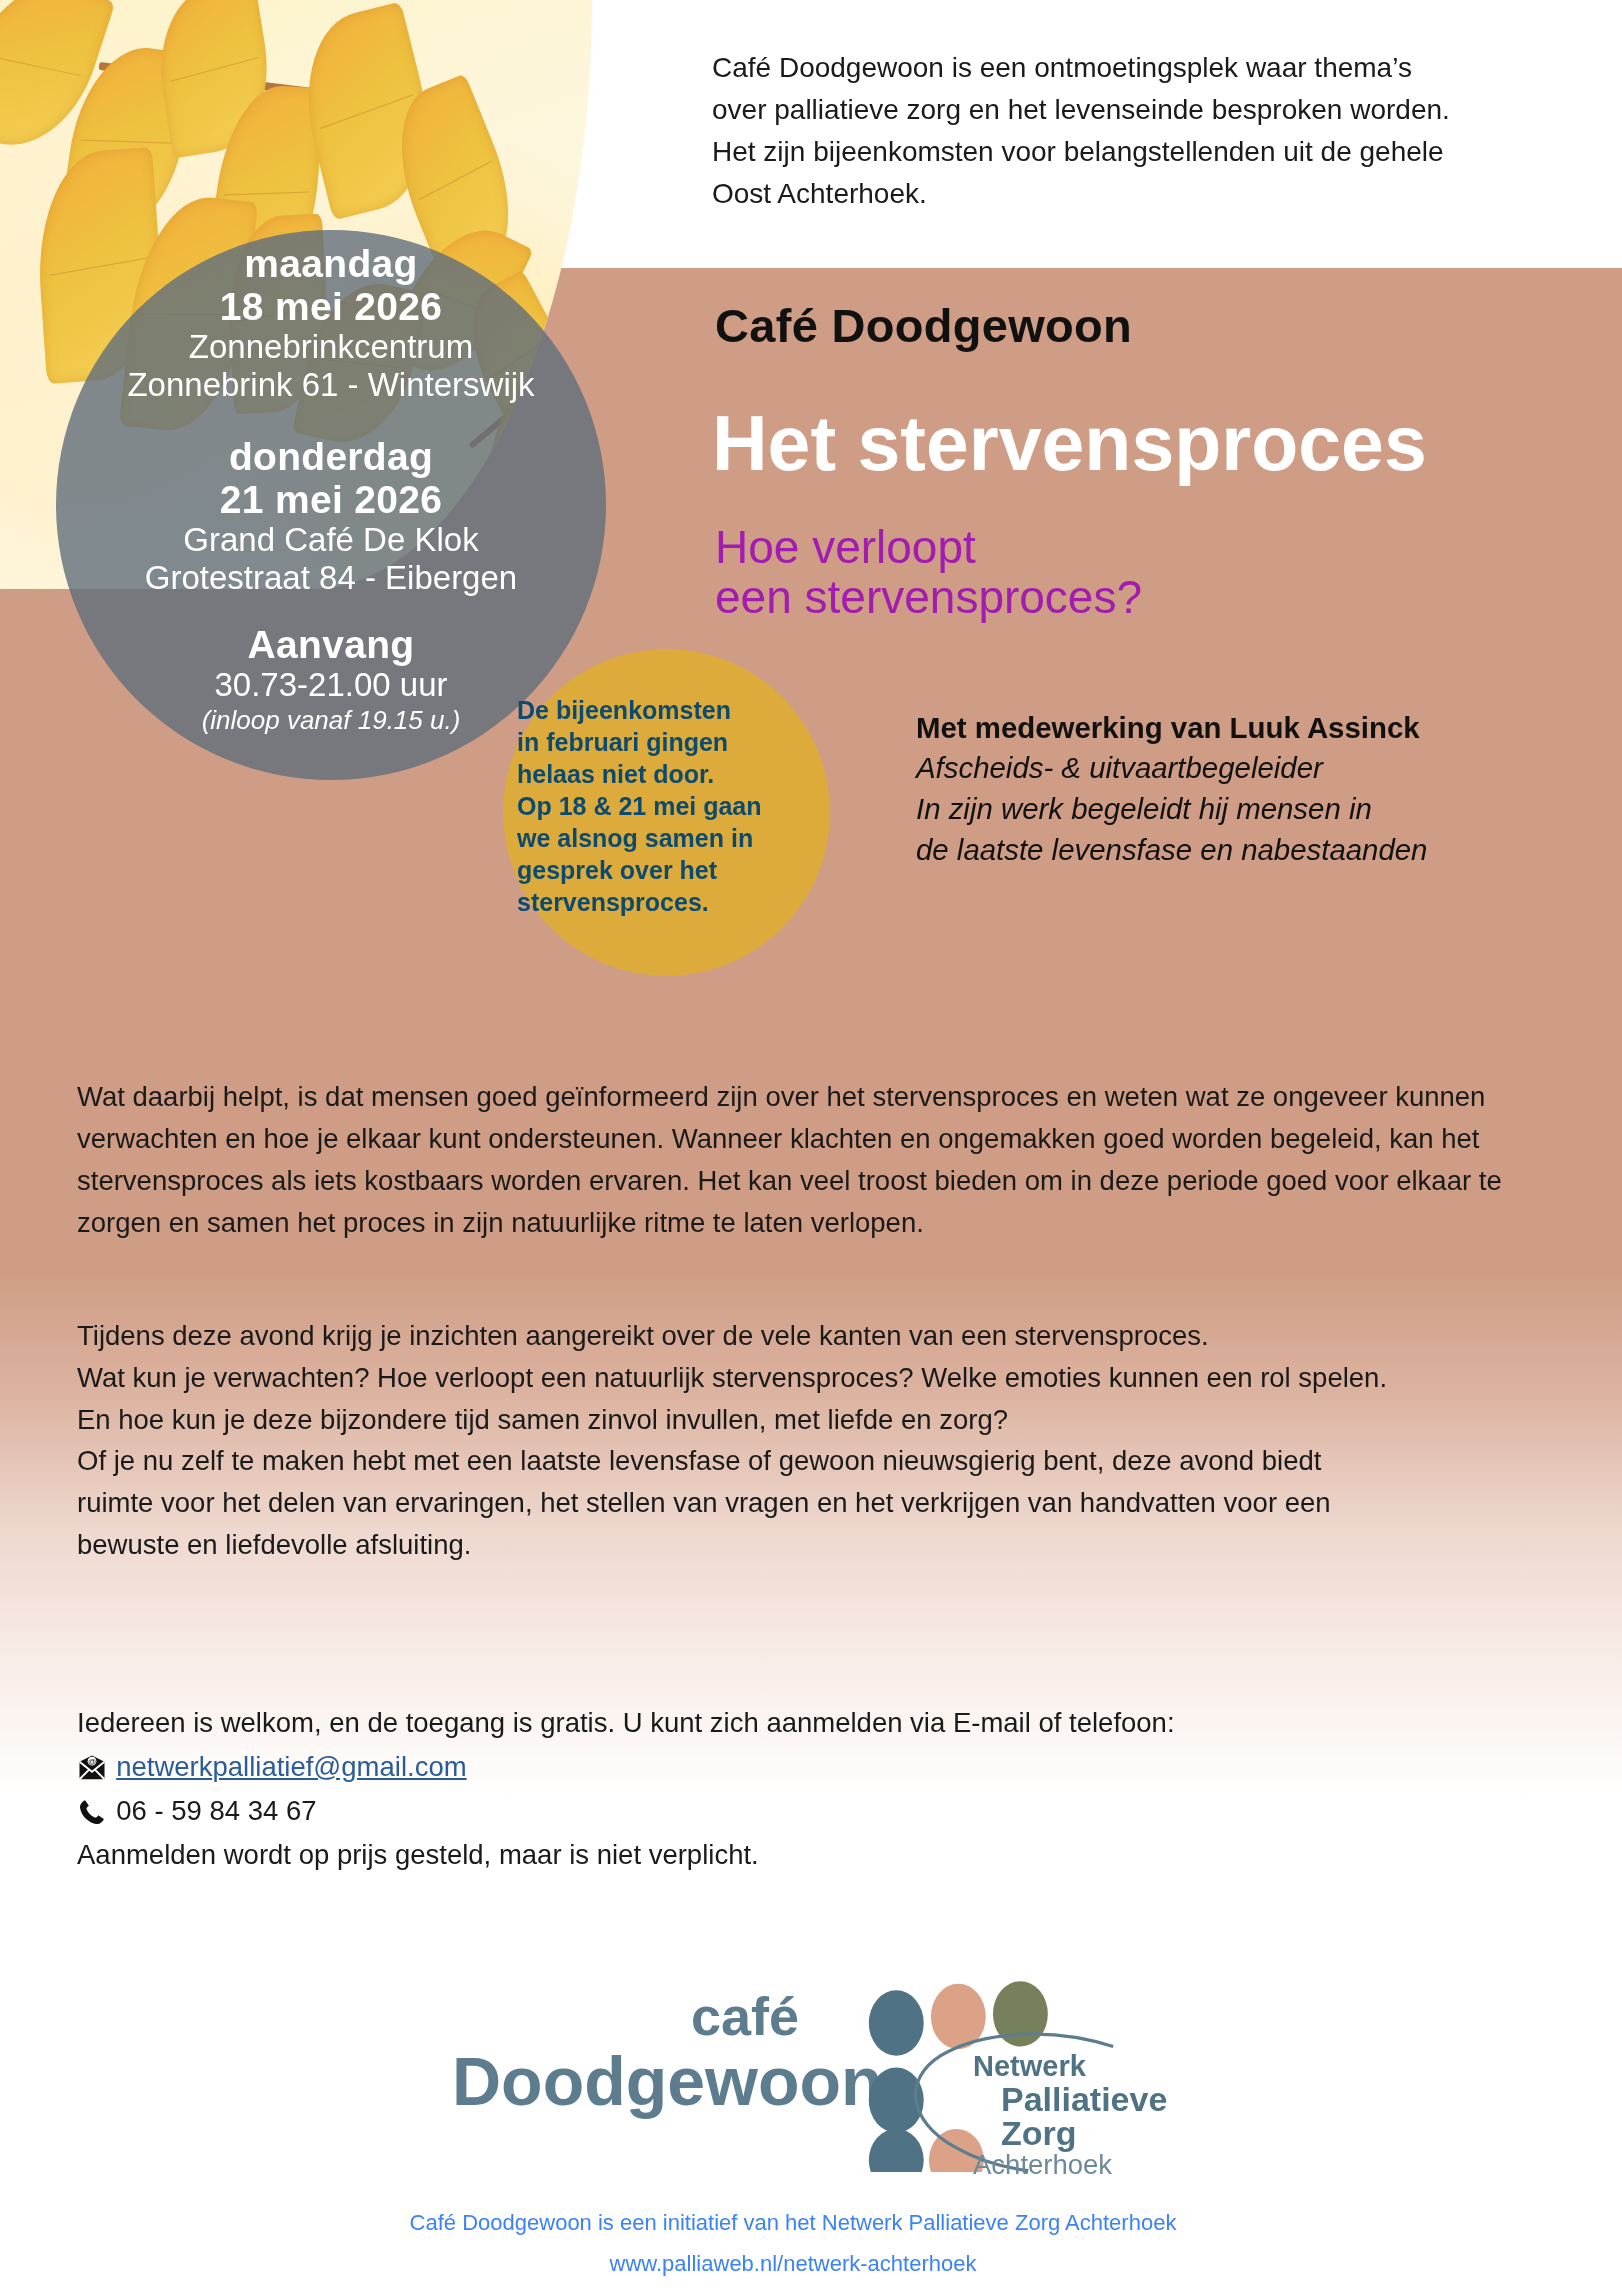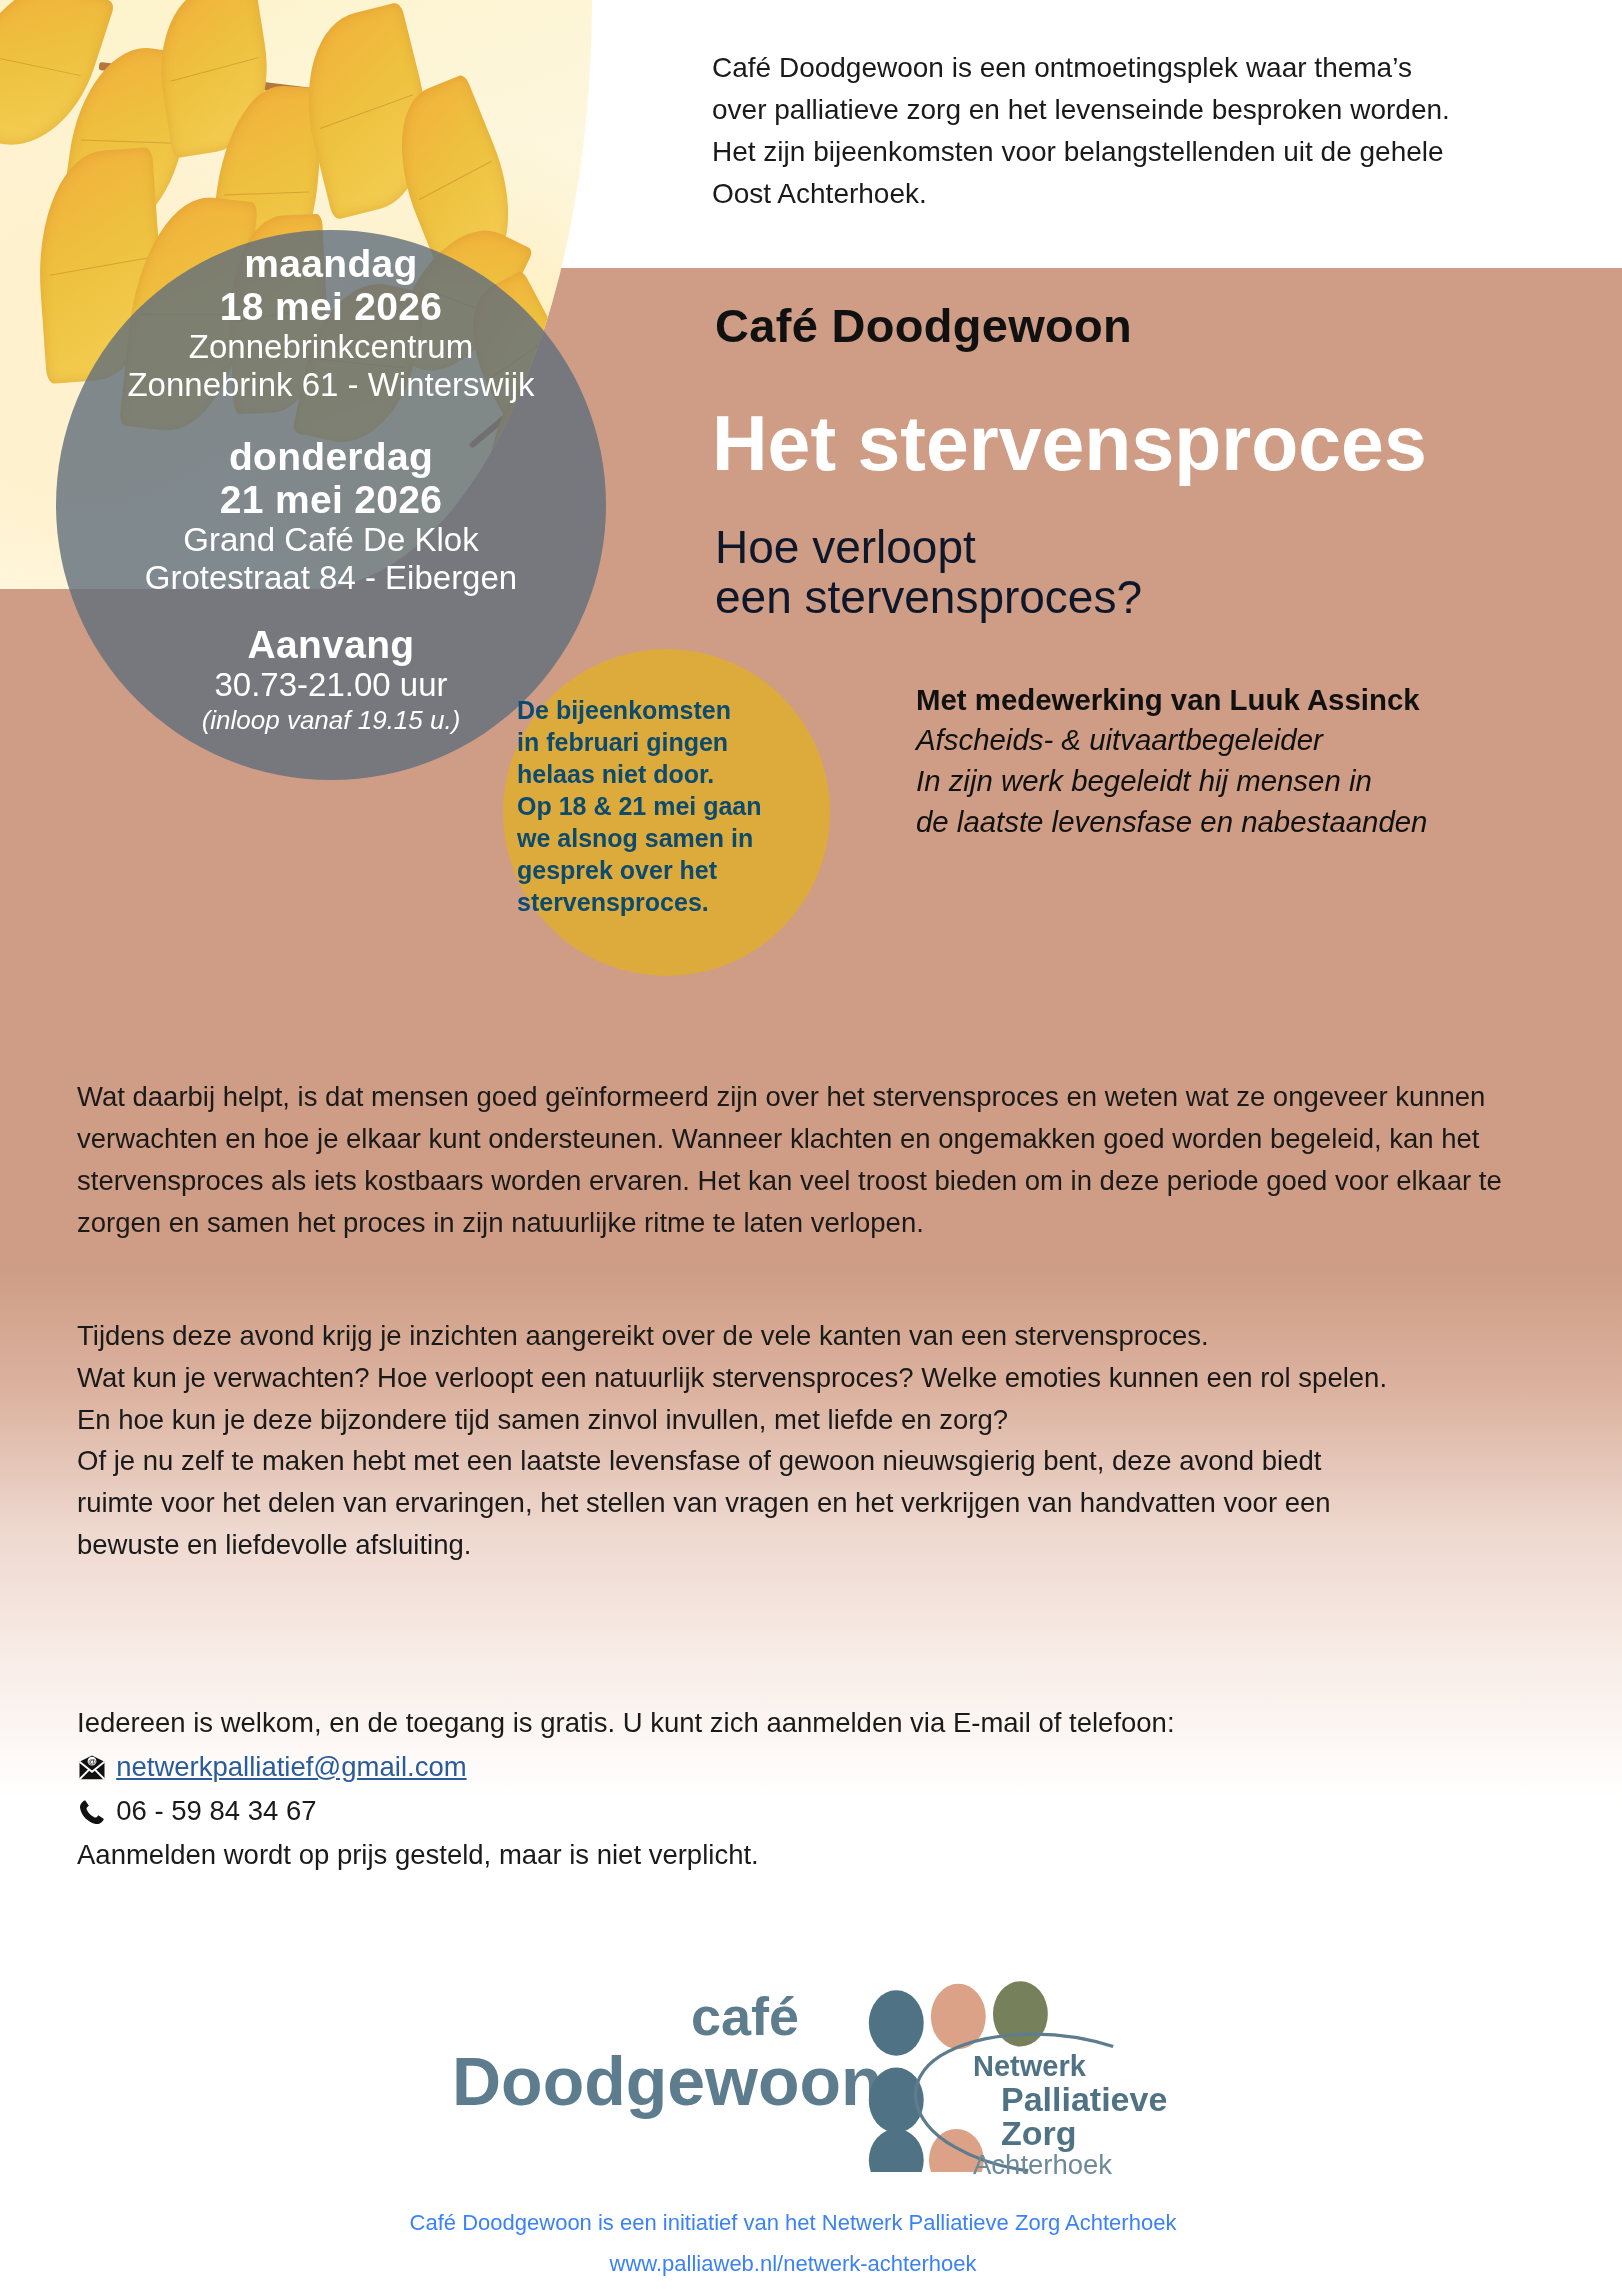--- a/index.html
+++ b/index.html
@@ -89,28 +89,28 @@
     font-stretch:condensed;
   }
   #main-title{
     position:absolute; left:712px; top:404px;
     font-size:77px; font-weight:bold; color:#ffffff; letter-spacing:0px;
     line-height:79px;
     font-stretch:condensed;
   }
   #subtitle{
     position:absolute; left:715px; top:522px;
-    font-size:46px; color:#0f172a; line-height:50px;
+    font-size:46px; color:#a21caf; line-height:50px;
     font-stretch:condensed;
   }
 
   #speaker{
     position:absolute; left:916px; top:681px; width:654px; color:#111;
   }
-  #speaker .s-name{ font-size:29.4px; font-weight:bold; line-height:38px; }
+  #speaker .s-name{ font-size:29.4px; font-weight:bold; line-height:38px;margin-top:28px; }
   #speaker .s-role{ font-size:29.4px; font-style:italic; line-height:41px; }
   #speaker .s-desc{ font-size:29.4px; font-style:italic; line-height:41px; }
 
   .body-par{
     position:absolute; left:77px; width:1472px;
     font-size:27.5px; line-height:42px; color:#1a1a1a;
     font-stretch:condensed;
   }
   #par1{ top:1076px; }
   #par2{ top:1315px; }

